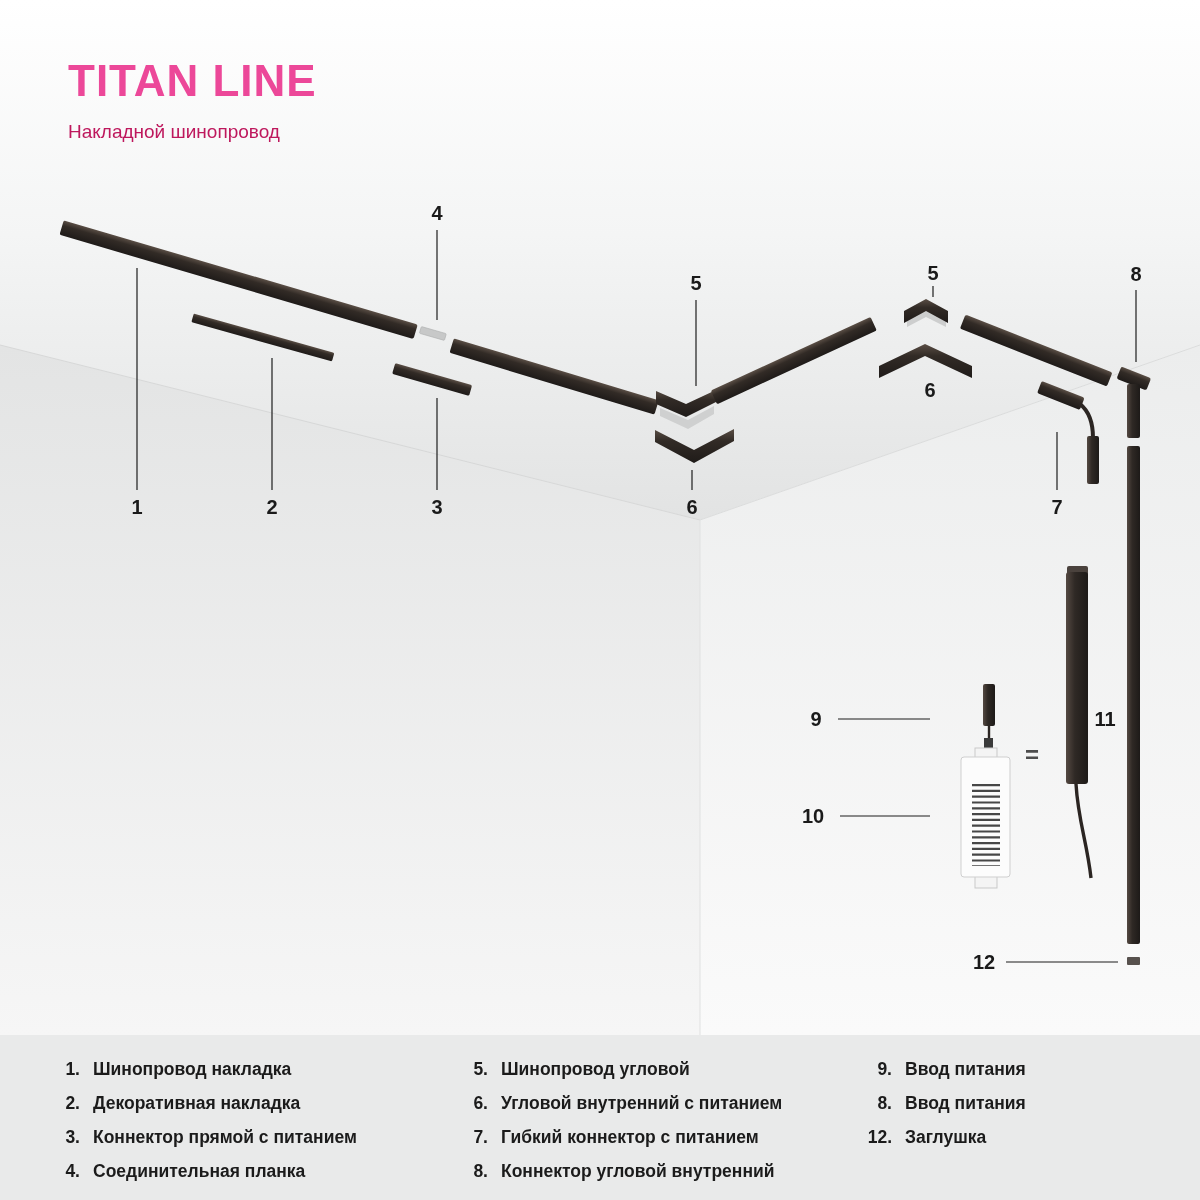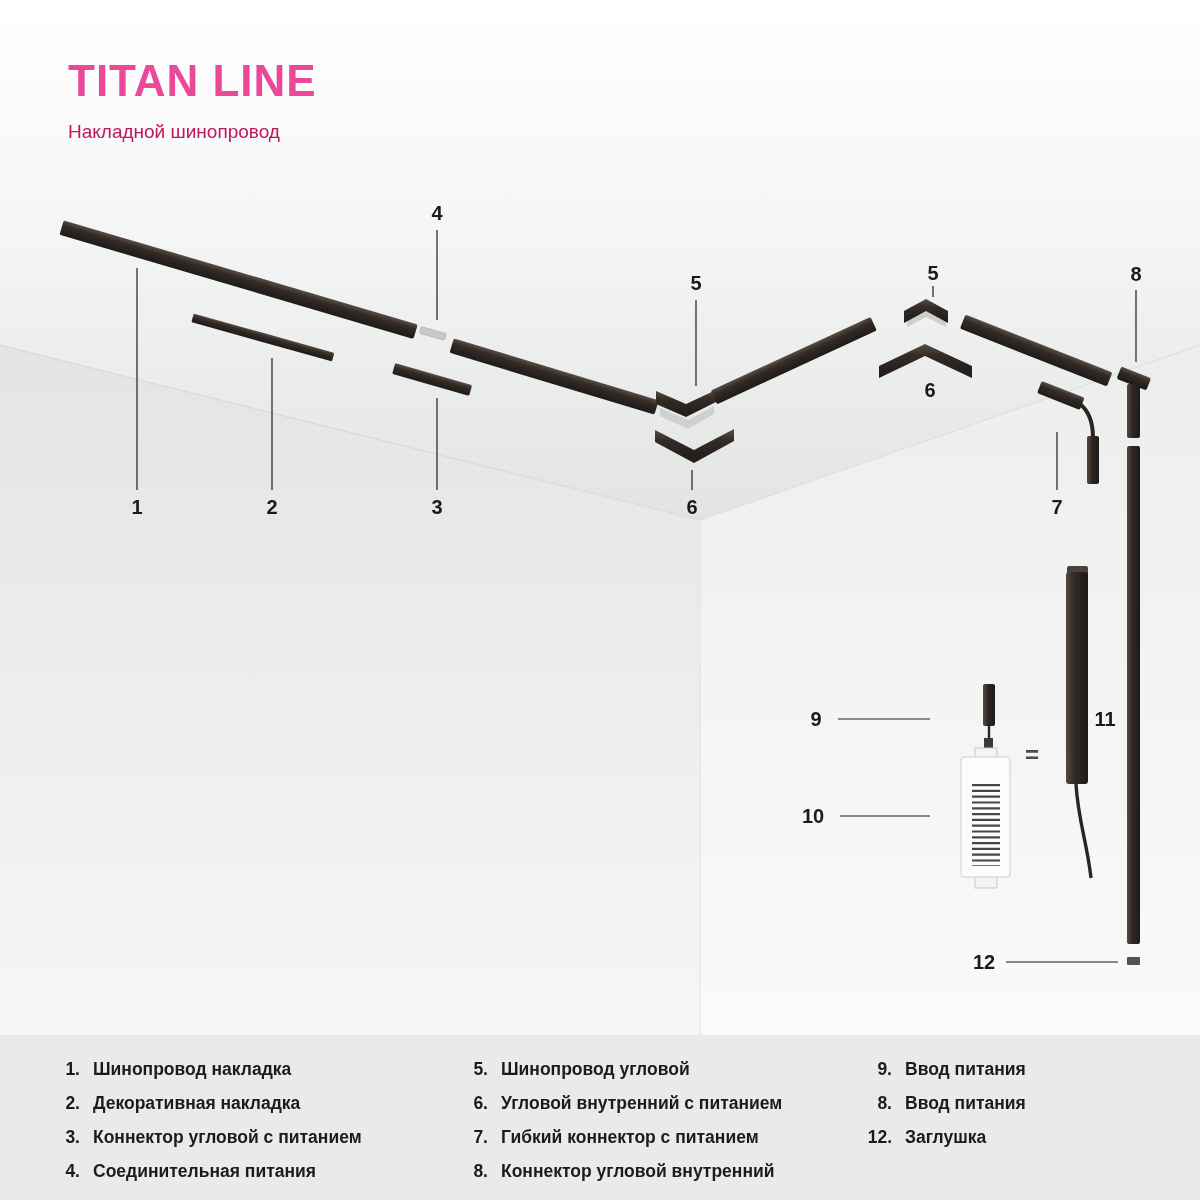--- a/index.html
+++ b/index.html
@@ -148,25 +148,25 @@
       <div class="legend-item">
         <span class="num">1.</span>
         <span class="lbl">Шинопровод накладка</span>
       </div>
       <div class="legend-item">
         <span class="num">2.</span>
         <span class="lbl">Декоративная накладка</span>
       </div>
       <div class="legend-item">
         <span class="num">3.</span>
-        <span class="lbl">Коннектор угловой с питанием</span>
+        <span class="lbl">Коннектор прямой с питанием</span>
       </div>
       <div class="legend-item">
         <span class="num">4.</span>
-        <span class="lbl">Соединительная питания</span>
+        <span class="lbl">Соединительная планка</span>
       </div>
     </div>
     <div class="legend-col">
       <div class="legend-item">
         <span class="num">5.</span>
         <span class="lbl">Шинопровод угловой</span>
       </div>
       <div class="legend-item">
         <span class="num">6.</span>
         <span class="lbl">Угловой внутренний с питанием</span>

